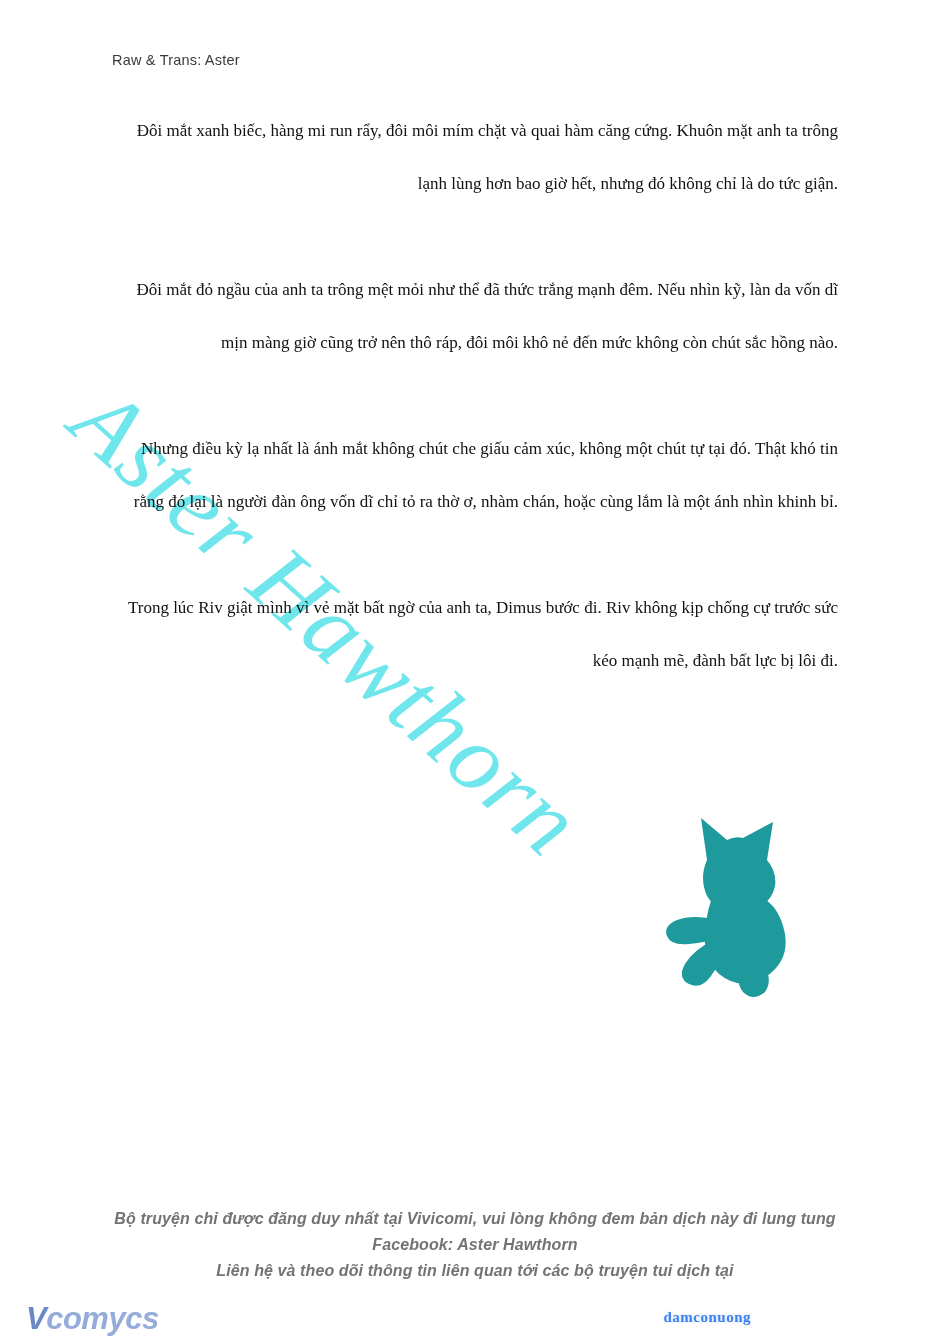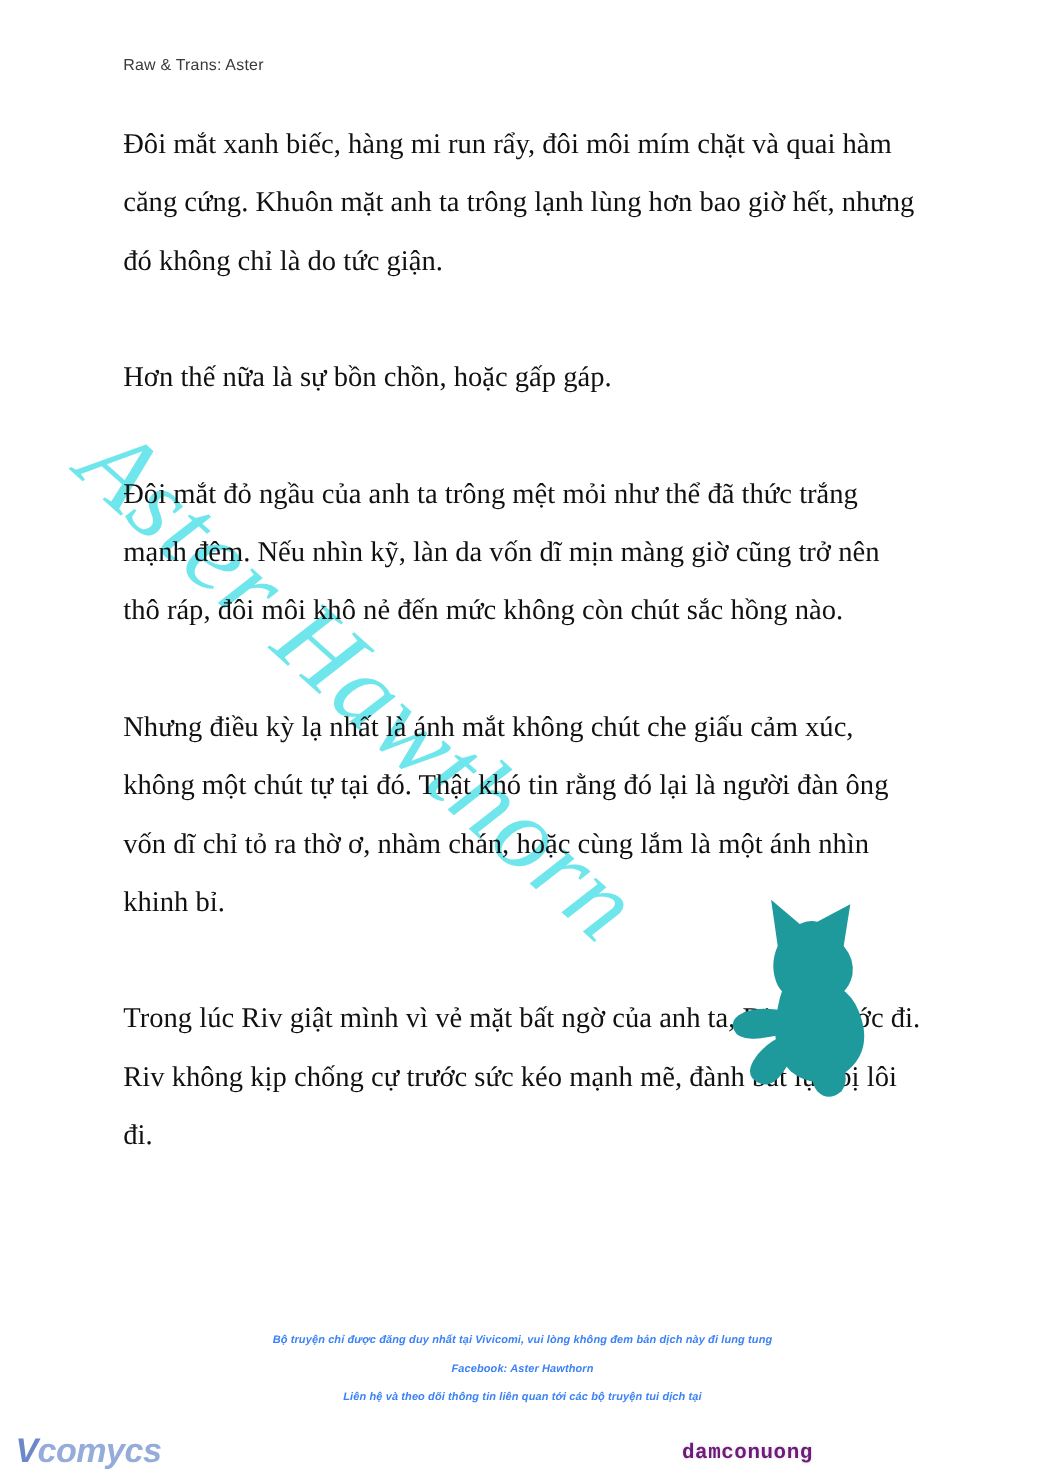--- a/index.html
+++ b/index.html
@@ -34,25 +34,25 @@
   
   .content {
     position: absolute;
     top: 104px;
     left: 112px;
     width: 726px;
     z-index: 3;
   }
   .para {
     font-family: "Liberation Serif", "DejaVu Serif", serif;
-    font-size: 26px;
+    font-size: 17px;
     line-height: 53px;
     color: #111111;
     margin: 0 0 53px 0;
-    text-align: left;
+    text-align: right;
   }
   .para:last-child { margin-bottom: 0; }
 
   
   .watermark {
     position: absolute;
     left: 120px;
     top: 330px;
     width: 760px;
     height: 560px;
@@ -91,30 +91,30 @@
     top: 1206px;
     left: 0;
     width: 950px;
     text-align: center;
     z-index: 3;
   }
   .green-line {
     font-family: "Liberation Sans", "DejaVu Sans", sans-serif;
     font-style: italic;
     font-weight: bold;
-    font-size: 10px;
+    font-size: 16px;
     line-height: 26px;
-    color: #3b82f6;
+    color: #737373;
     letter-spacing: 0.1px;
   }
 
   
   .bottom-bar {
     position: absolute;
-    left: 0;
+    left: 12px;
     bottom: 0;
     width: 757px;
     height: 46px;
     background: #ffffff;
     z-index: 5;
   }
   .brand-logo {
     position: absolute;
     left: 14px;
     top: 4px;
@@ -126,42 +126,41 @@
     color: #8da6d8;
     opacity: 0.92;
   }
   .brand-logo .v-mark {
     color: #5f7fc4;
   }
   .bottom-watermark {
     position: absolute;
     right: 18px;
     top: 12px;
-    font-family: Liberation Mono, monospace;
+    font-family: Liberation Serif, serif;
     font-weight: bold;
-    font-size: 19px;
+    font-size: 15px;
     letter-spacing: 0.5px;
-    color: #701a75;
+    color: #3b82f6;
     text-shadow: 0 0 3px rgba(200,210,228,0.85);
   }
 </style>
 </head>
 <body>
 
 <div id="page">
 
   <div class="page-header">Raw &amp; Trans: Aster</div>
 
   <div class="watermark">
     <div class="watermark-text">Aster Hawthorn</div>
   </div>
 
   <div class="content">
     <p class="para">Đôi mắt xanh biếc, hàng mi run rẩy, đôi môi mím chặt và quai hàm căng cứng. Khuôn mặt anh ta trông lạnh lùng hơn bao giờ hết, nhưng đó không chỉ là do tức giận.</p>
-    <p class="para">Hơn thế nữa là sự bồn chồn, hoặc gấp gáp.</p>
     <p class="para">Đôi mắt đỏ ngầu của anh ta trông mệt mỏi như thể đã thức trắng mạnh đêm. Nếu nhìn kỹ, làn da vốn dĩ mịn màng giờ cũng trở nên thô ráp, đôi môi khô nẻ đến mức không còn chút sắc hồng nào.</p>
     <p class="para">Nhưng điều kỳ lạ nhất là ánh mắt không chút che giấu cảm xúc, không một chút tự tại đó. Thật khó tin rằng đó lại là người đàn ông vốn dĩ chỉ tỏ ra thờ ơ, nhàm chán, hoặc cùng lắm là một ánh nhìn khinh bỉ.</p>
     <p class="para">Trong lúc Riv giật mình vì vẻ mặt bất ngờ của anh ta, Dimus bước đi. Riv không kịp chống cự trước sức kéo mạnh mẽ, đành bất lực bị lôi đi.</p>
   </div>
 
   <div class="cat">
     <svg viewBox="0 0 160 190" width="160" height="190" aria-hidden="true">
       <g fill="#1e9a9c">
 
         <path d="M52 52

